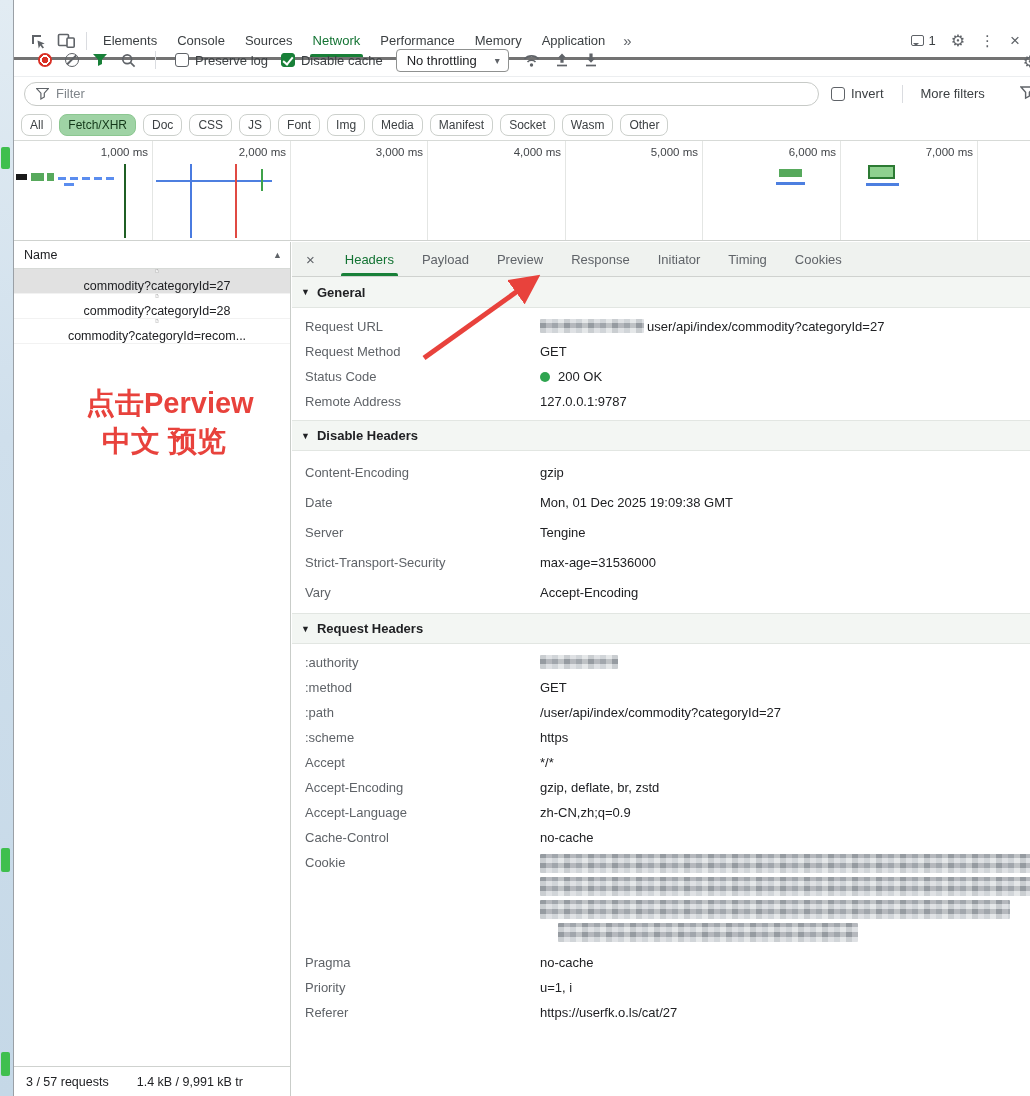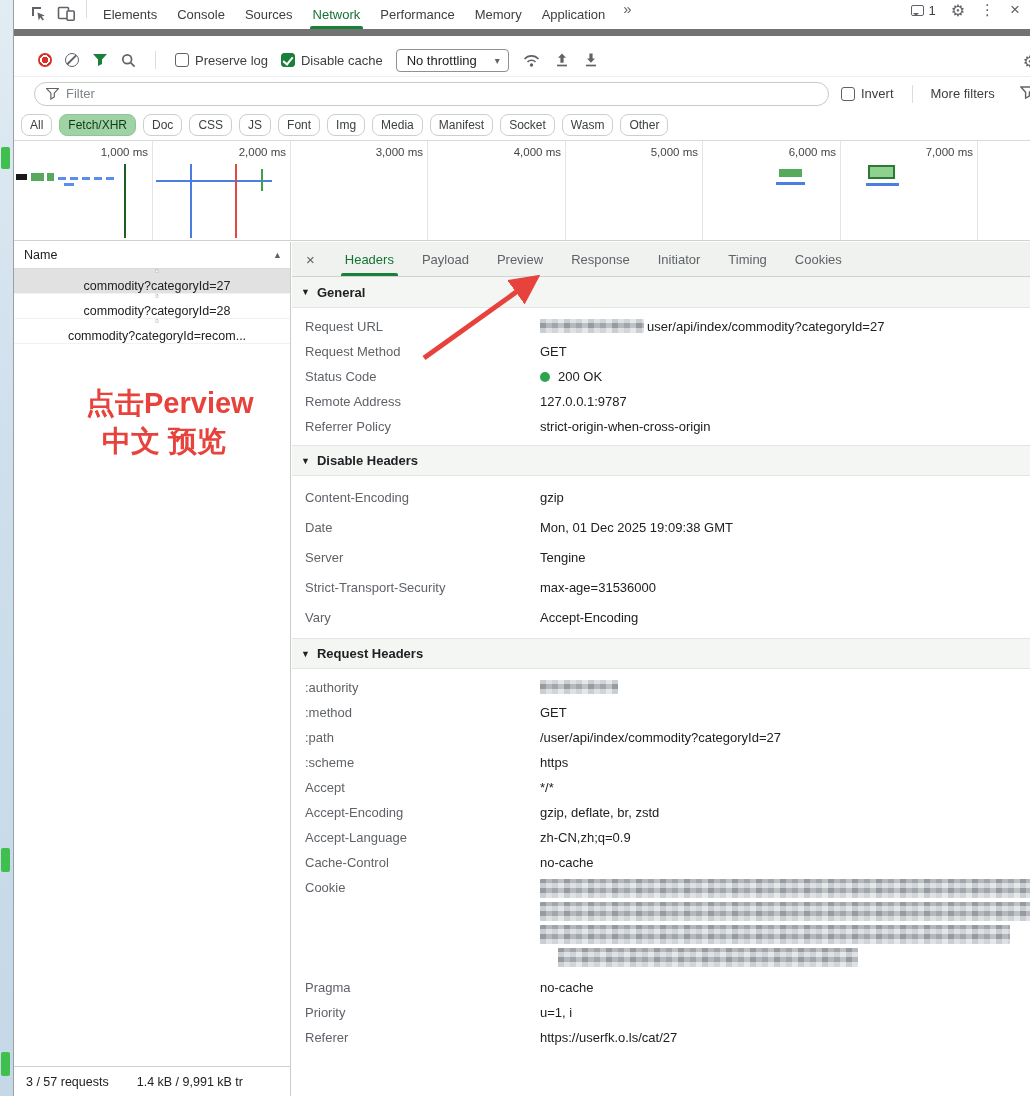--- a/index.html
+++ b/index.html
@@ -11,22 +11,22 @@
   }
   
   .desktop-strip { position:absolute; left:0; top:0; width:13px; height:1096px;
     background:linear-gradient(180deg,#e2ecf3 0%,#cfdfec 40%,#c5d8e7 100%); }
   .desk-mark { position:absolute; left:1px; width:9px; border-radius:2px; background:#3fbf4e; }
 
   .devtools { position:absolute; left:13px; top:0; width:1017px; height:1096px;
     background:#fff; border-left:1px solid #9aa0a6; overflow:hidden; }
 
   
-  .tabbar { position:absolute; top:0; left:0; right:0; height:36px;
-    display:flex; align-items:flex-start; border-bottom:7px solid #737373; padding-left:10px; }
+  .tabbar { position:absolute; top:24px; left:0; right:0; height:36px;
+    display:flex; align-items:center; border-bottom:3px solid #737373; padding-left:10px; }
   .tb-icon { display:flex; align-items:center; justify-content:center; width:28px; height:26px; cursor:pointer; }
   .vsep { width:1px; height:18px; background:#dadce0; margin:0 6px; }
   .main-tab { position:relative; height:100%; display:flex; align-items:center;
     padding:0 10px; color:#3c4043; cursor:pointer; white-space:nowrap; }
   .main-tab.active { color:#137333; }
   .main-tab.active::after { content:""; position:absolute; left:7px; right:7px; bottom:0;
     height:3px; background:#188038; border-radius:2px 2px 0 0; }
   .more-tabs { color:#5f6368; font-size:15px; padding:0 8px; cursor:pointer; }
   .tabbar-right { margin-left:auto; display:flex; align-items:center; gap:15px; padding-right:10px; }
   .msg-group { display:flex; align-items:center; gap:4px; cursor:pointer; color:#3c4043; }
@@ -52,21 +52,21 @@
   .cbox.checked { background:#188038; border-color:#188038; position:relative; }
   .cbox.checked::after { content:""; position:absolute; left:3.2px; top:0.6px; width:4px; height:8px;
     border:solid #fff; border-width:0 2px 2px 0; transform:rotate(40deg); }
   .throttle-select { display:flex; align-items:center; gap:18px; border:1px solid #8f9190;
     border-radius:4px; padding:3px 8px 3px 10px; background:#fff; cursor:pointer; color:#202124; }
   .caret { font-size:10px; color:#5f6368; }
   .toolbar-gear-cut { position:absolute; right:-7px; top:8px; }
 
   
   .filterrow { position:absolute; top:77px; left:0; right:0; height:33px;
-    display:flex; align-items:center; gap:12px; padding-left:20px; }
+    display:flex; align-items:center; gap:12px; padding-left:10px; }
   .filter-pill { display:flex; align-items:center; gap:7px; width:795px; height:24px;
     border:1px solid #c7cac7; border-radius:12px; padding:0 11px; background:#fff; }
   .filter-pill input { border:none; outline:none; flex:1; font-size:13px;
     font-family:inherit; color:#202124; background:transparent; }
   .filter-pill input::placeholder { color:#80868b; }
   .morefilters { display:flex; align-items:center; gap:6px; color:#3c4043; cursor:pointer; white-space:nowrap; }
   .mf-icon-cut { position:absolute; right:-5px; top:9px; }
 
   
   .chipsrow { position:absolute; top:110px; left:0; right:0; height:31px;
@@ -363,24 +363,20 @@
             <span class="kv-val">GET</span>
           </div>
           <div class="kv-row">
             <span class="kv-key">Status Code</span>
             <span class="kv-val"><span class="status-dot"></span><span>200 OK</span></span>
           </div>
           <div class="kv-row">
             <span class="kv-key">Remote Address</span>
             <span class="kv-val">127.0.0.1:9787</span>
           </div>
-          <div class="kv-row">
-            <span class="kv-key">Referrer Policy</span>
-            <span class="kv-val">strict-origin-when-cross-origin</span>
-          </div>
         </div>
       </div>
 
       <div class="section resp">
         <div class="sec-header">
           <span class="disclosure">▼</span>
           <span class="sec-title">Disable Headers</span>
         </div>
         <div class="sec-body">
           <div class="kv-row">

